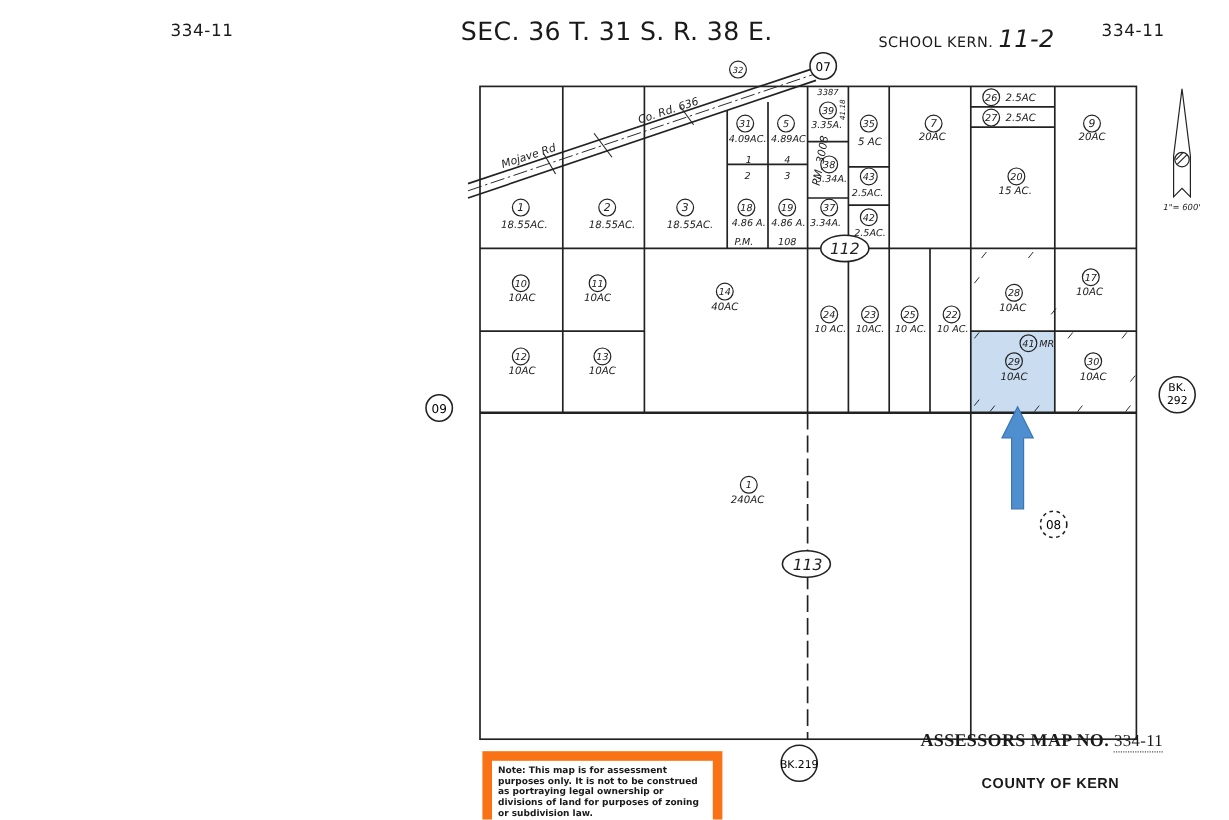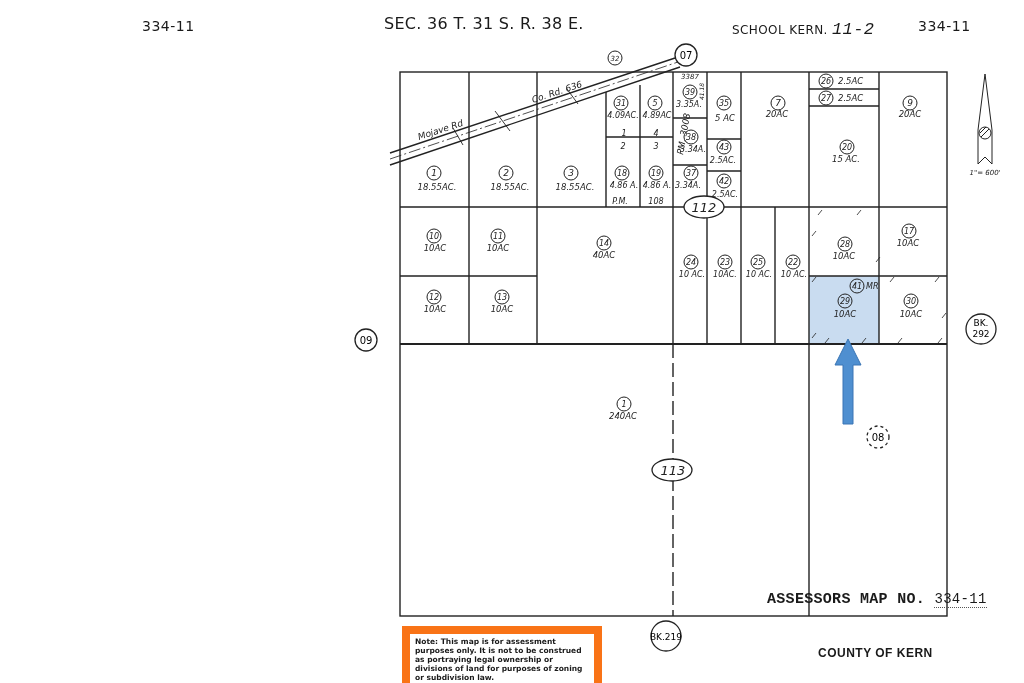--- a/index.html
+++ b/index.html
@@ -1,26 +1,26 @@
 <!DOCTYPE html>
 <html><head>
 <meta charset="utf-8">
 <style>
   html, body { margin:0; padding:0; background:#ffffff; }
   body { width:1024px; height:683px; position:relative; overflow:hidden; font-family:"DejaVu Sans", sans-serif; color:#1a1a1a; }
   .abs { position:absolute; }
   .hdr-left { left:142px; top:18px; font-size:14px; letter-spacing:0.5px; }
-  .hdr-title { left:384px; top:14px; font-size:16px; letter-spacing:0.3px; font-family:"DejaVu Sans", sans-serif; }
+  .hdr-title { left:384px; top:14px; font-size:21px; letter-spacing:0.3px; font-family:"DejaVu Sans", sans-serif; }
   .hdr-school { left:732px; top:20px; font-size:12px; letter-spacing:0.4px; }
-  .hdr-school i { font-size:17px;font-family:Liberation Mono, monospace; }
+  .hdr-school i { font-size:20px; }
   .hdr-right { left:918px; top:18px; font-size:14px; letter-spacing:0.5px; }
   svg { position:absolute; left:0; top:0; }
   .lbl { font-family:"DejaVu Sans", sans-serif; font-style:italic; fill:#222; }
   .note { left:402px; top:626px; width:174px; border:8px solid #f97316; padding:3px 5px; font-size:7.5px; line-height:9px; font-weight:bold; font-family:"DejaVu Sans", sans-serif; }
-  .map-no { left:767px; top:591px; font-size:15px; font-weight:bold; font-family:Liberation Mono, monospace; letter-spacing:0.3px; }
+  .map-no { left:767px; top:610px; font-size:15px; font-weight:bold; font-family:Liberation Serif, serif; letter-spacing:0.3px; }
   .map-no span.num { font-weight:normal; font-size:14px; border-bottom:1px dotted #555; }
   .county { left:818px; top:646px; font-size:12px; font-weight:bold; font-family:"Liberation Sans", sans-serif; letter-spacing:0.5px; }
 </style>
 </head>
 <body>
 
 <div class="abs hdr-left">334-11</div>
 <div class="abs hdr-title">SEC. 36  T. 31 S.  R. 38 E.</div>
 <div class="abs hdr-school">
   <span>SCHOOL KERN.</span>

